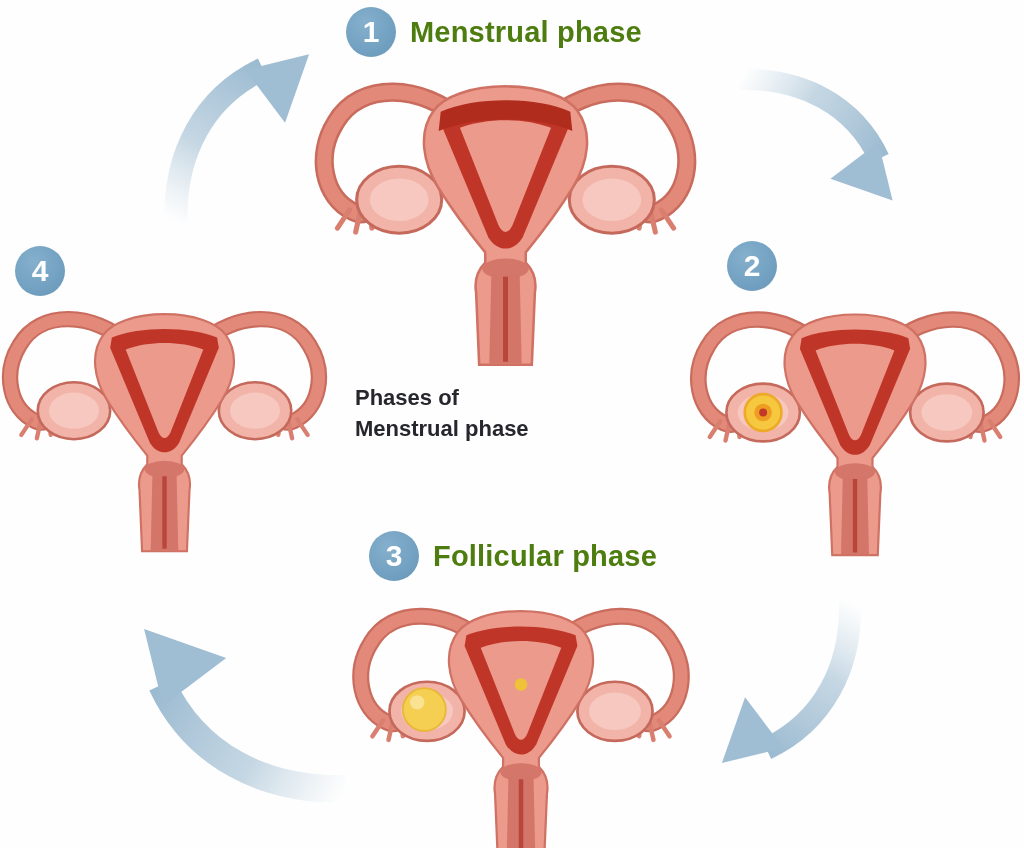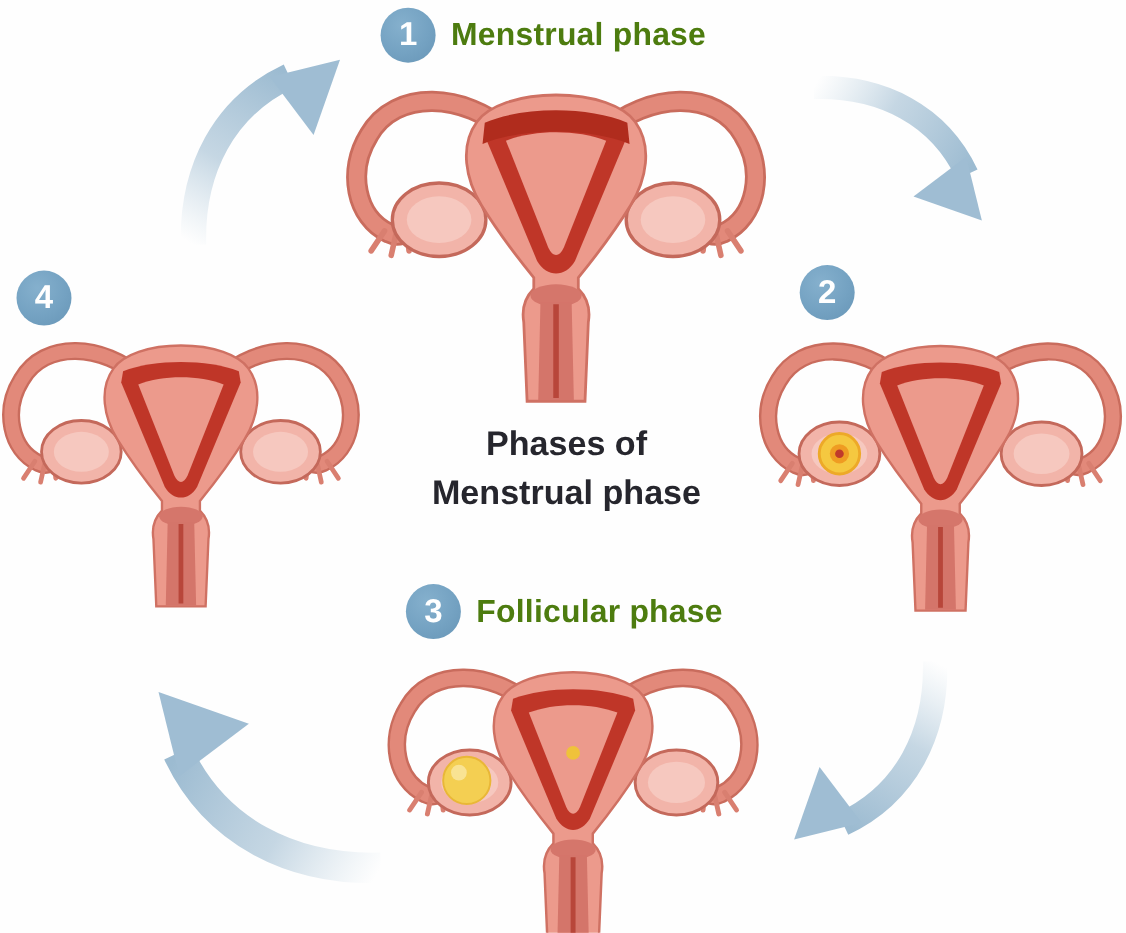--- a/index.html
+++ b/index.html
@@ -21,21 +21,21 @@
   }
   .stage-label{font-size:29px;font-weight:700;color:#4d7c0f;letter-spacing:.2px;white-space:nowrap;}
   #hdr-1{left:346px;top:6px;}
   #hdr-2{left:727px;top:240px;}
   #hdr-3{left:369px;top:530px;}
   #hdr-4{left:15px;top:245px;}
 
   
   .center-title{
     position:absolute;left:355px;top:382px;width:320px;
-    text-align:center;color:#26262d;font-size:31px;font-weight:800;line-height:1.42;
+    text-align:left;color:#26262d;font-size:22px;font-weight:800;line-height:1.42;
   }
 
   
   .uterus-slot{position:absolute;}
   #ut-menstrual{left:303px;top:58px;width:405px;height:309px;}
   #ut-follicular{left:680px;top:290px;width:350px;height:267px;}
   #ut-ovulation{left:342px;top:586px;width:358px;height:273px;}
   #ut-luteal{left:-8px;top:290px;width:345px;height:263px;}
   .uterus-slot svg{width:100%;height:100%;display:block;}
 

